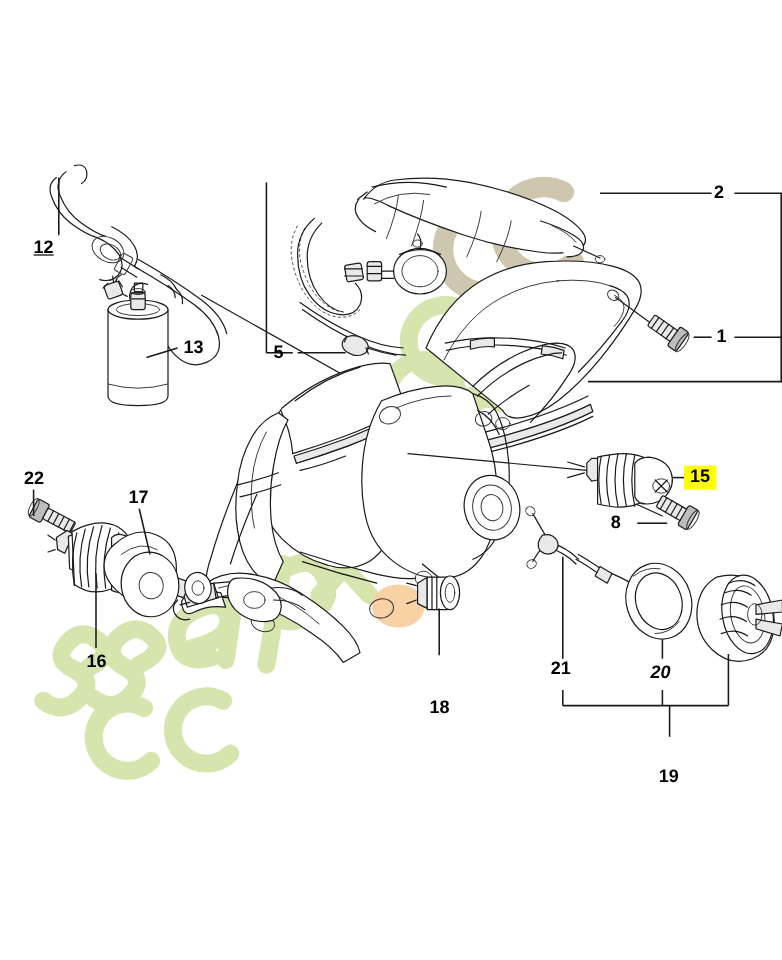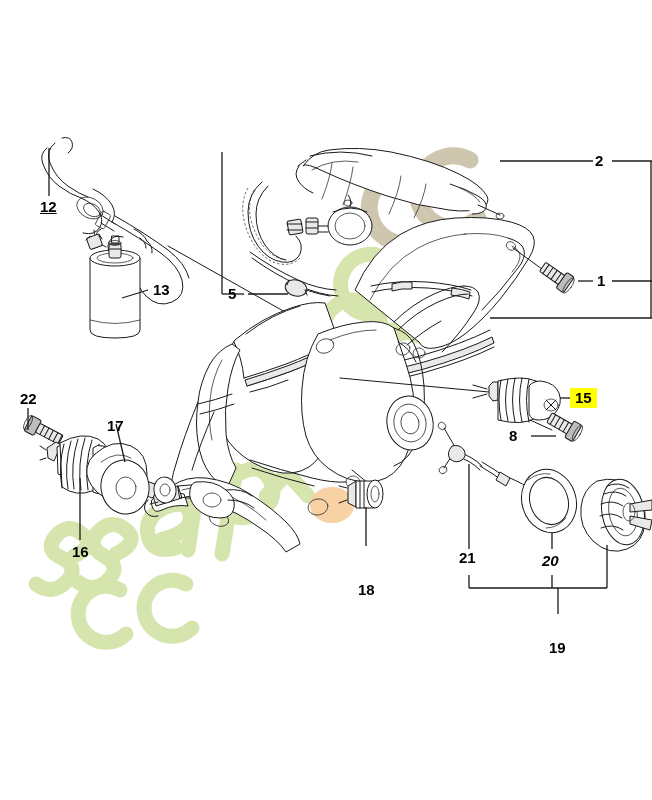--- a/index.html
+++ b/index.html
@@ -435,29 +435,29 @@
   </svg>
 
   <div class="callout-label" style="left:595px; top:153px;">2</div>
 
   <div class="callout-label" style="left:597px; top:273px;">1</div>
 
   <div class="callout-label" style="left:228px; top:286px;">5</div>
 
   <div class="callout-label" style="left:509px; top:428px;">8</div>
 
-  <div class="callout-label" style="left:40px; top:199px;text-decoration:underline;">12</div>
+  <div class="callout-label" style="left:28px; top:199px;text-decoration:underline;">12</div>
 
   <div class="callout-label" style="left:153px; top:282px;">13</div>
 
   <div class="callout-label highlighted" style="left:570px; top:388px;">15</div>
 
   <div class="callout-label" style="left:72px; top:544px;">16</div>
 
-  <div class="callout-label" style="left:107px; top:418px;">17</div>
+  <div class="callout-label" style="left:107px; top:407px;">17</div>
 
   <div class="callout-label" style="left:358px; top:550px;margin-top:32px;">18</div>
 
   <div class="callout-label" style="left:549px; top:617px;margin-top:23px;">19</div>
 
   <div class="callout-label" style="left:542px; top:553px;font-style:italic;">20</div>
 
   <div class="callout-label" style="left:459px; top:550px;">21</div>
 
   <div class="callout-label" style="left:20px; top:391px;">22</div>

